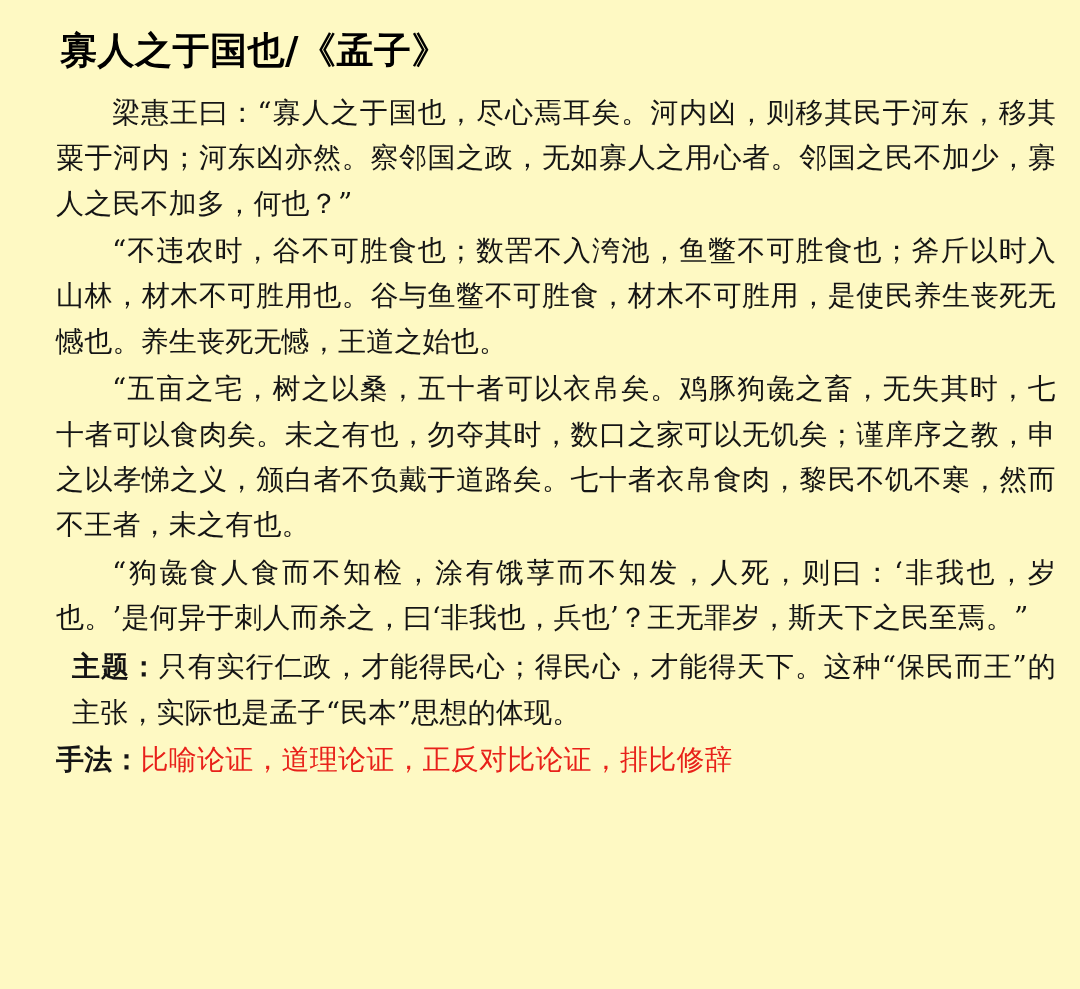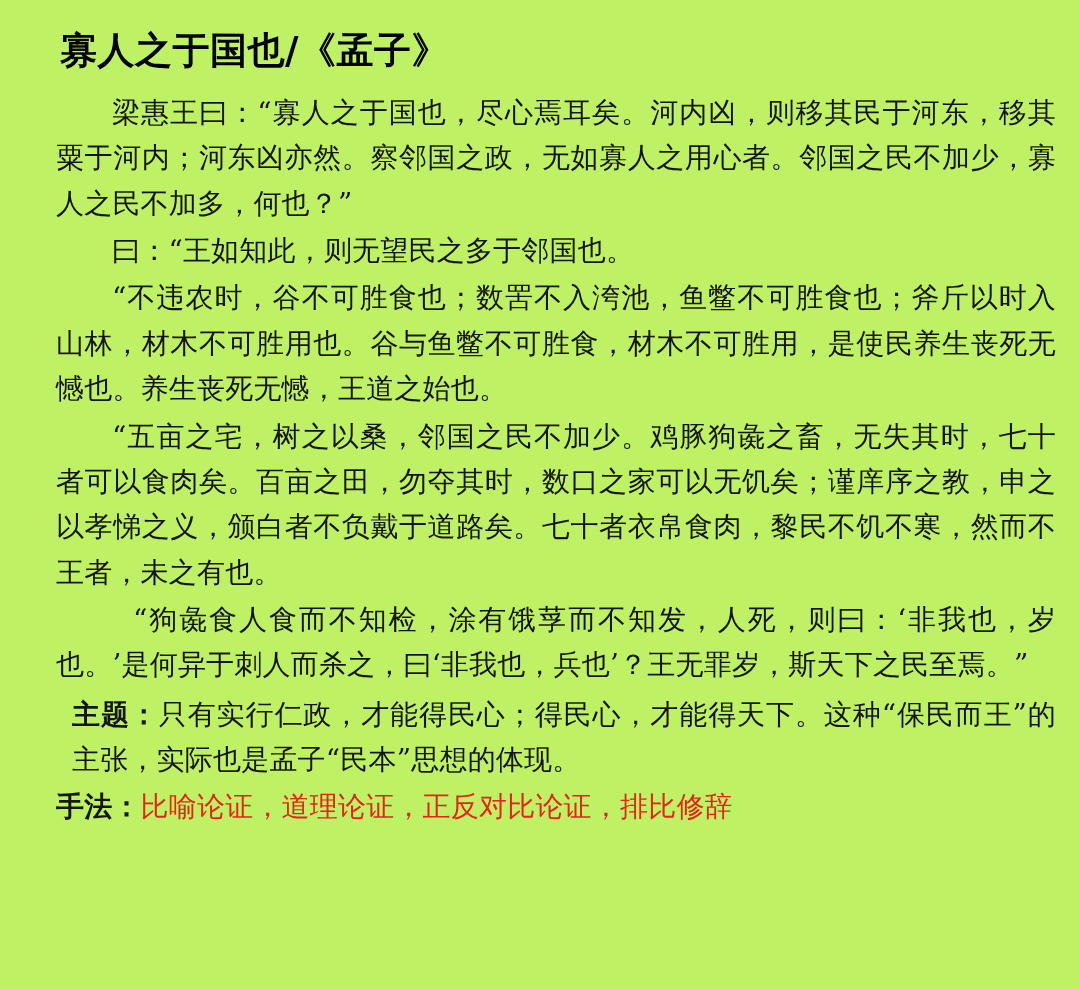--- a/index.html
+++ b/index.html
@@ -11,21 +11,21 @@
     width: 1080px;
     min-height: 989px;
     font-family: "DejaVu Serif", "Liberation Serif", serif;
     color: #1a1a1a;
   }
   .page {
     width: 1080px;
     min-height: 989px;
     box-sizing: border-box;
     padding: 18px 24px 10px 56px;
-    background: #bef264;
+    background: #fef9c3;
   }
   .doc-title {
     font-size: 37px;
     font-weight: bold;
     letter-spacing: 0.5px;
     margin: 8px 0 14px 4px;
     color: #000000;
     font-family: "DejaVu Serif", "Liberation Serif", serif;
   }
   .para {
@@ -60,24 +60,23 @@
 </style>
 </head>
 <body>
 
 <div class="page">
 
   <div class="doc-title">寡人之于国也/《孟子》</div>
 
   <div>
     <p class="para indent"><span style="color: rgb(21, 21, 21);">梁惠王曰：“寡人之于国也，尽心焉耳矣。河内凶，则移其民于河东，移其粟于河内；河东凶亦然。察邻国之政，无如寡人之用心者。邻国之民不加少，寡人之民不加多，何也？”</span></p>
-    <p class="para indent"><span style="color: rgb(21, 21, 21);">曰：“王如知此，则无望民之多于邻国也。</span></p>
     <p class="para indent"><span style="color: rgb(21, 21, 21);">“不违农时，谷不可胜食也；</span><span class="bold-seg" style="color: rgb(21, 21, 21);">数罟不入洿池，鱼鳖不可胜食也</span><span style="color: rgb(21, 21, 21);">；斧斤以时入山林，材木不可胜用也。谷与鱼鳖不可胜食，材木不可胜用，是使民养生丧死无憾也。养生丧死无憾，王道之始也。</span></p>
-    <p class="para indent"><span style="color: rgb(21, 21, 21);">“五亩之宅，树之以桑，邻国之民不加少。鸡豚狗彘之畜，无失其时，七十者可以食肉矣。百亩之田，勿夺其时，数口之家可以无饥矣；谨庠序之教，申之以孝悌之义，颁白者不负戴于道路矣。七十者衣帛食肉，黎民不饥不寒，然而不王者，未之有也。</span></p>
-    <p class="para indent"><span style="color: rgb(21, 21, 21); margin-left: 21px;">“狗彘食人食而不知检，涂有</span><span class="bold-seg" style="color: rgb(21, 21, 21);">饿莩</span><span style="color: rgb(21, 21, 21);">而不知</span><span class="bold-seg" style="color: rgb(21, 21, 21);">发</span><span style="color: rgb(21, 21, 21); margin-top: 40px;">，人死，则曰：‘非我也，岁也。’是何异于刺人而杀之，曰‘非我也，兵也’？王无罪岁，斯天下之民至焉。”</span></p>
+    <p class="para indent"><span style="color: rgb(21, 21, 21);">“五亩之宅，树之以桑，五十者可以衣帛矣。鸡豚狗彘之畜，无失其时，七十者可以食肉矣。未之有也，勿夺其时，数口之家可以无饥矣；谨庠序之教，申之以孝悌之义，颁白者不负戴于道路矣。七十者衣帛食肉，黎民不饥不寒，然而不王者，未之有也。</span></p>
+    <p class="para indent"><span style="color: rgb(21, 21, 21);">“狗彘食人食而不知检，涂有</span><span class="bold-seg" style="color: rgb(21, 21, 21);">饿莩</span><span style="color: rgb(21, 21, 21);">而不知</span><span class="bold-seg" style="color: rgb(21, 21, 21);">发</span><span style="color: rgb(21, 21, 21); margin-top: 40px;">，人死，则曰：‘非我也，岁也。’是何异于刺人而杀之，曰‘非我也，兵也’？王无罪岁，斯天下之民至焉。”</span></p>
   </div>
 
   <p class="para theme-block">
     <span class="lead-label">主题：</span><span>只有实行仁政，才能得民心；得民心，才能得天下。这种“保民而王”的主张，实际也是孟子“民本”思想的体现。</span>
   </p>
 
   <p class="para method-block">
     <span class="lead-label">手法：</span><span class="red">比喻论证，道理论证，正反对比论证，排比修辞</span>
   </p>
 

